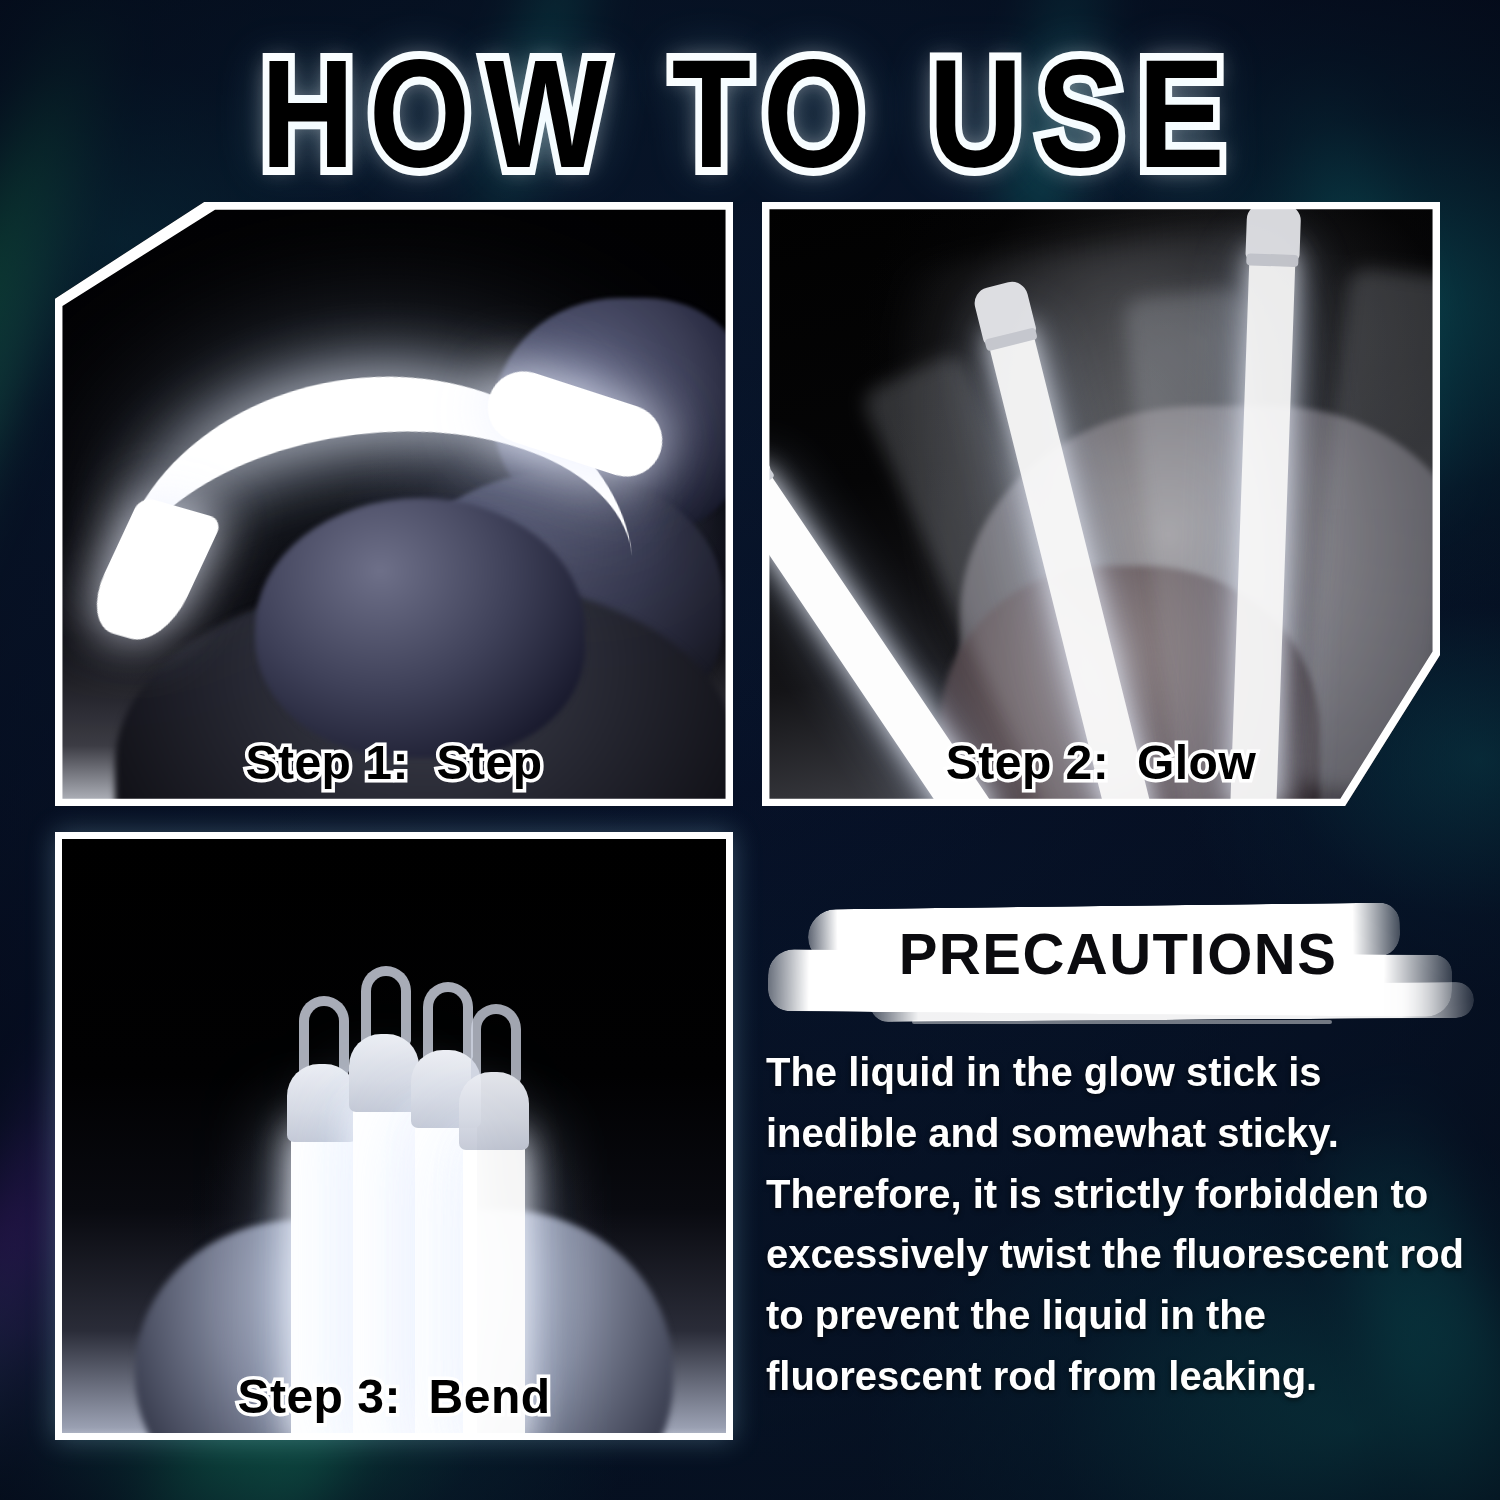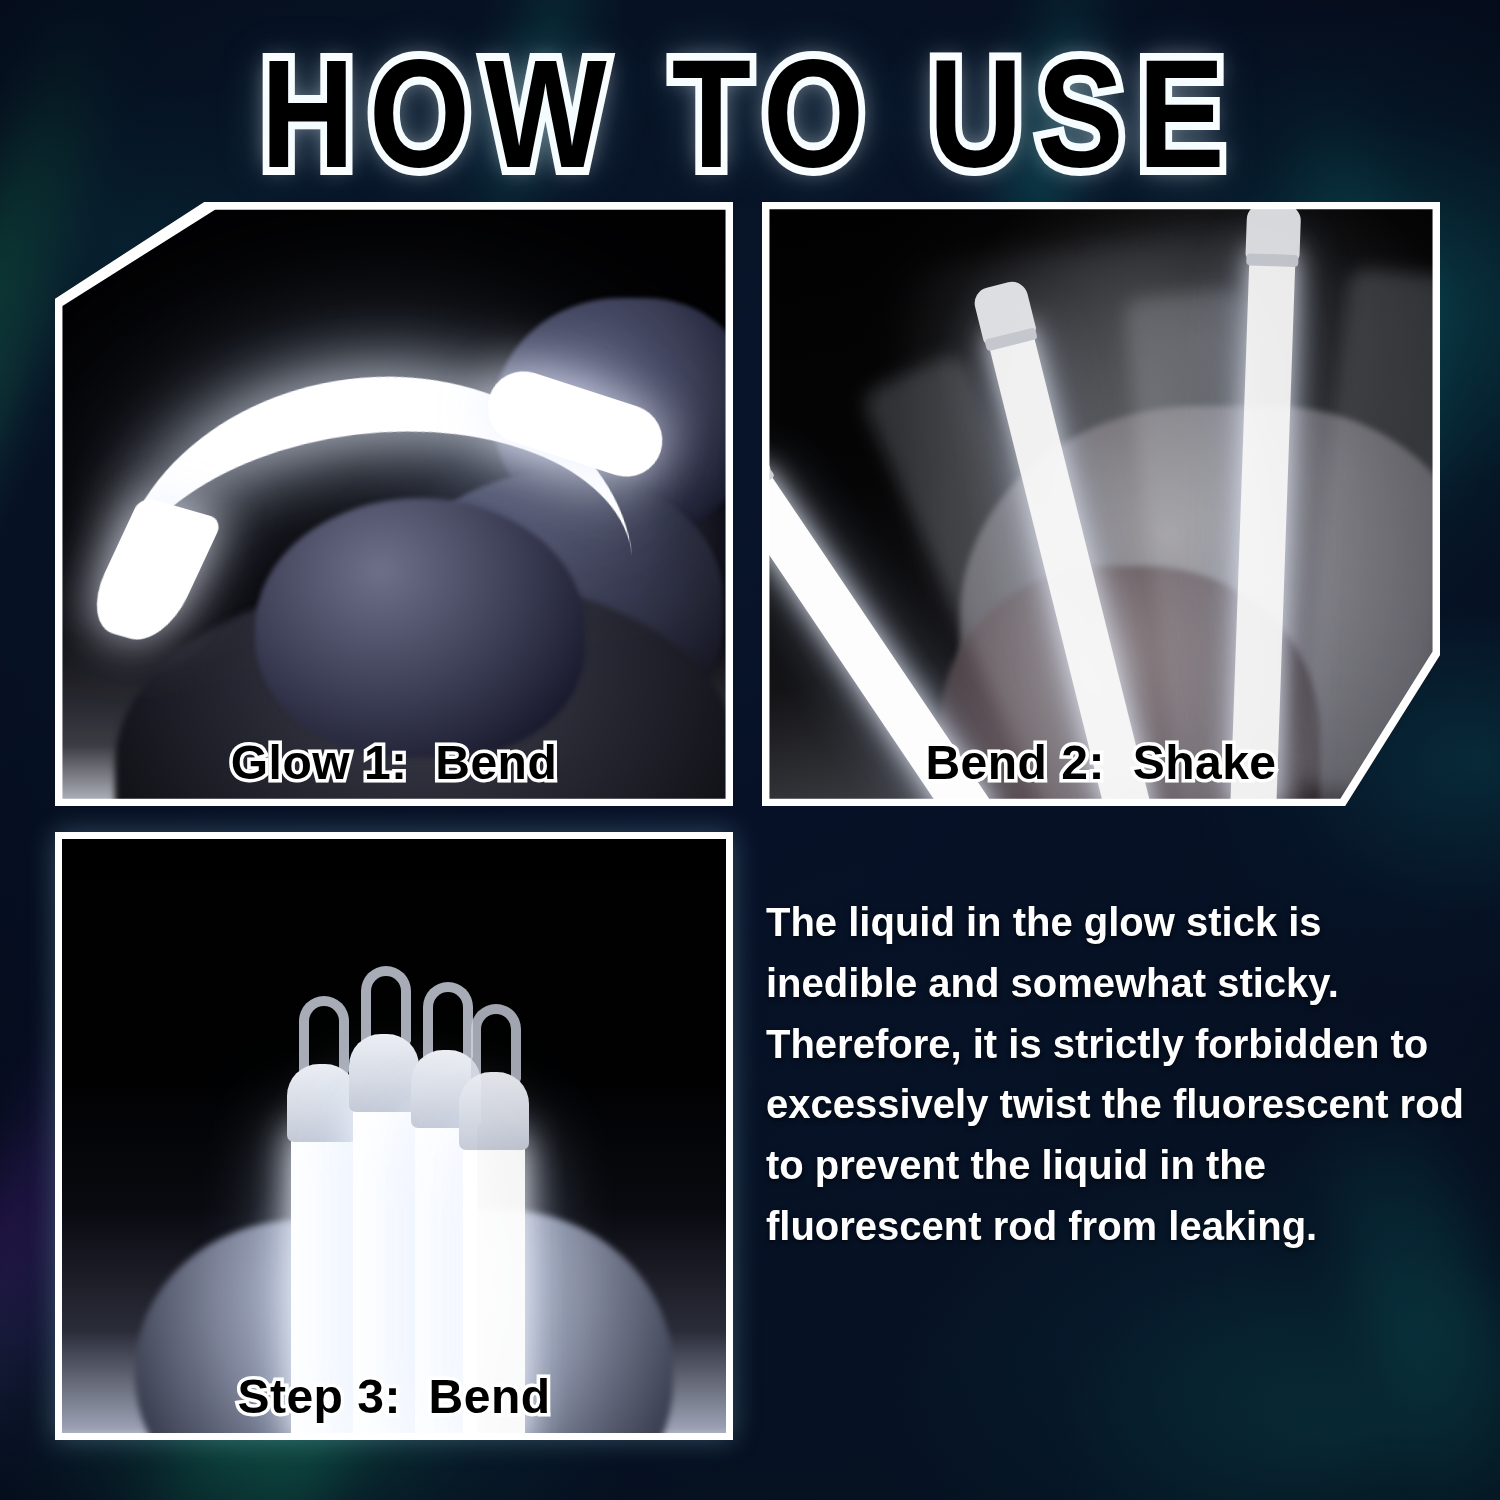--- a/index.html
+++ b/index.html
@@ -293,21 +293,21 @@
         <div class="p1-thumb"></div>
         <div class="p1-knuckle"></div>
         <div class="p1-palm"></div>
         <div class="p1-stick"></div>
         <div class="p1-stick-tail"></div>
         <div class="p1-stick-end"></div>
         <div class="p1-finger-front"></div>
       </div>
     </div>
     <div class="frame-bevel"></div>
-    <div class="caption">Glow 1:  Bend</div>
+    <div class="caption">Step 1:  Step</div>
   </div>
 
   <div class="panel" id="panel2">
     <div class="shape">
       <div class="photo">
         <div class="p2-bg"></div>
         <div class="p2-motion"></div>
         <div class="p2-hand"></div>
         <div class="p2-hand2"></div>
         <div class="ghost" id="g1"></div>
@@ -322,21 +322,21 @@
           <div class="cap"></div>
           <div class="ring"></div>
         </div>
         <div class="stick" id="s2c">
           <div class="cap"></div>
           <div class="ring"></div>
         </div>
       </div>
     </div>
     <div class="frame-bevel"></div>
-    <div class="caption">Bend 2:  Shake</div>
+    <div class="caption">Step 2:  Glow</div>
   </div>
 
   <div class="panel" id="panel3">
     <div class="photo">
       <div class="p3-bg"></div>
       <div class="p3-glow"></div>
       <div class="p3-hand-l"></div>
       <div class="p3-hand-r"></div>
       <div class="p3-bundle">
         <div class="gs" id="gs1">
@@ -355,16 +355,25 @@
           <div class="gloop"></div>
           <div class="gcap"></div>
         </div>
       </div>
     </div>
     <div class="frame"></div>
     <div class="caption">Step 3:  Bend</div>
   </div>
 
   <div class="prec">
+    <div class="brush">
+      <div class="stroke b1"></div>
+      <div class="stroke b2"></div>
+      <div class="stroke b3"></div>
+      <div class="b-flick" style="left:62px; top:84px; width:180px;"></div>
+      <div class="b-flick" style="left:210px; top:92px; width:240px; opacity:.7;"></div>
+      <div class="b-flick" style="left:150px; top:140px; width:420px; opacity:.55;"></div>
+      <div class="prec-title">PRECAUTIONS</div>
+    </div>
     <div class="prec-body">The liquid in the glow stick is inedible and somewhat sticky. Therefore, it is strictly forbidden to excessively twist the fluorescent rod to prevent the liquid in the fluorescent rod from leaking.</div>
   </div>
 
 </div>
 
 </body></html>

